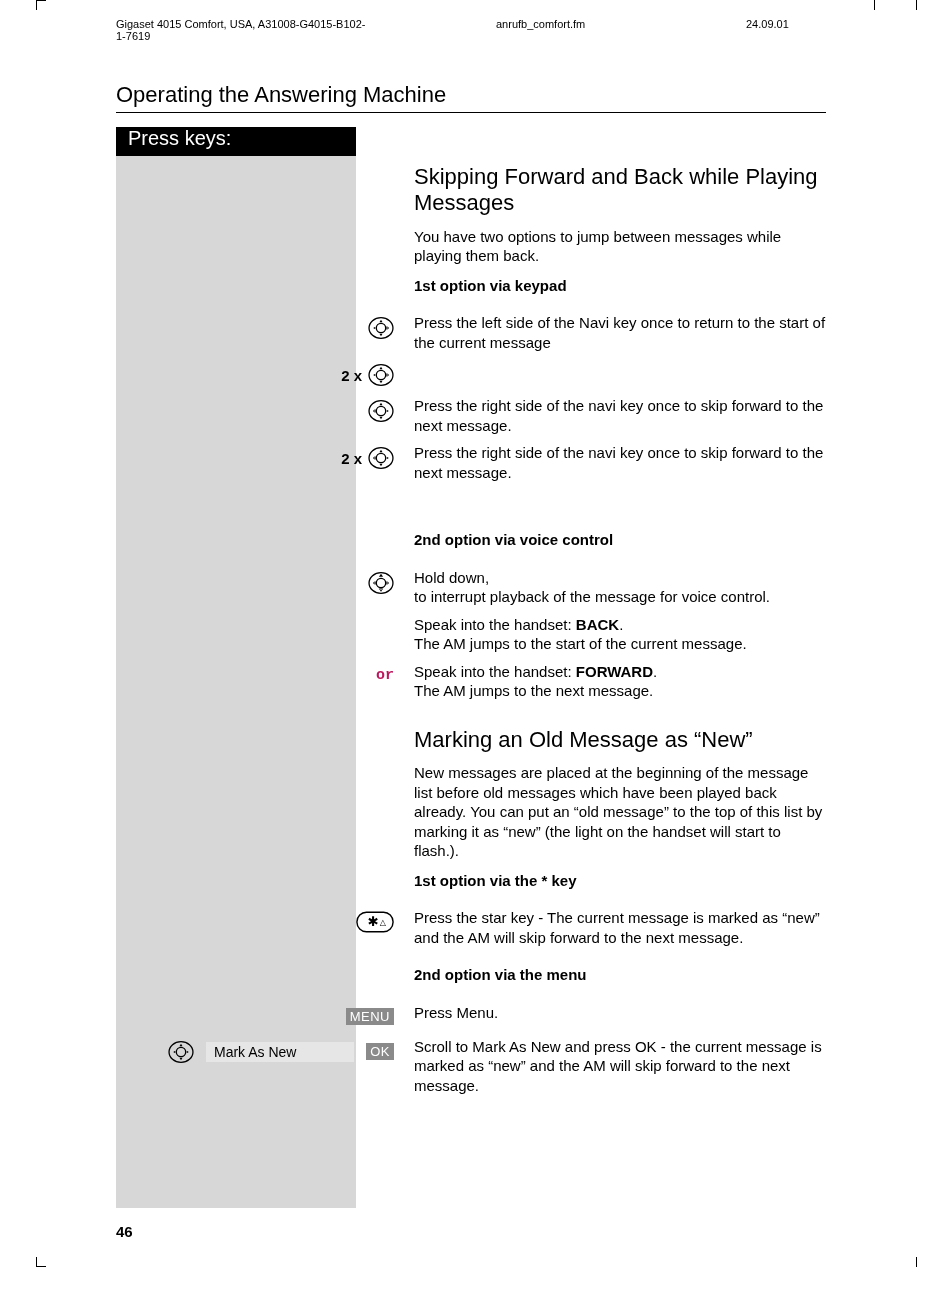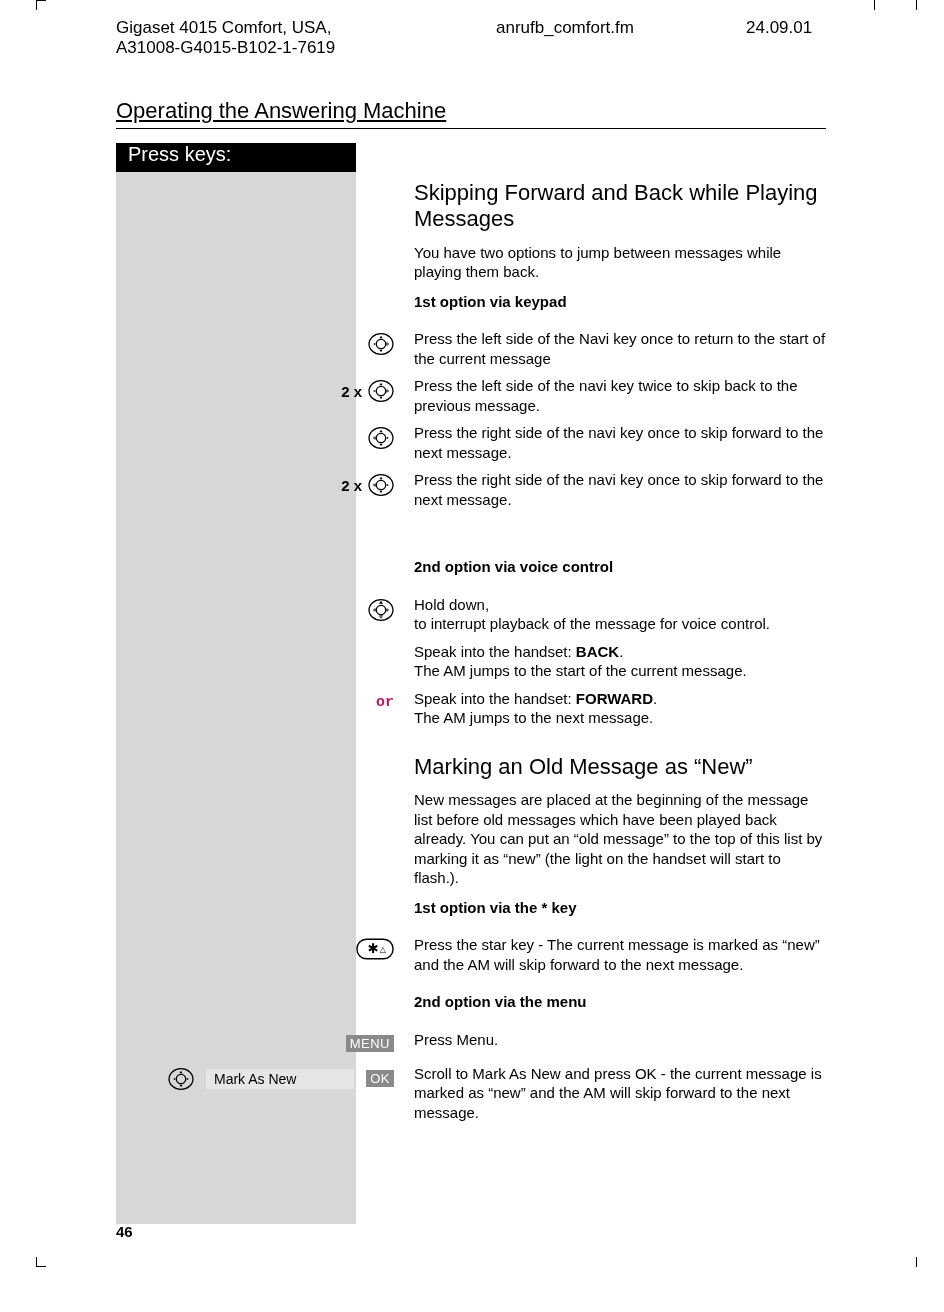--- a/index.html
+++ b/index.html
@@ -22,37 +22,36 @@
   .crop-bl { border-left: 1px solid #000; border-bottom: 1px solid #000; width: 10px; height: 10px; bottom: 45px; left: 36px; }
   .crop-br { border-right: 1px solid #000; height: 10px; width: 1px; bottom: 45px; left: 916px; }
 
   .page {
     position: absolute;
     left: 116px;
     top: 18px;
     width: 710px;
   }
   .header-line {
-    font-size: 17px;
+    font-size: 11px;
     color: #000;
     margin-bottom: 40px;
     display: flex;
     gap: 80px;
   }
   .header-line .prod { flex: 1; }
   .header-line .file { width: 170px; margin-left: 44px; }
   .header-line .date { width: 80px; }
 
   .section-title {
     font-size: 22px;
     font-weight: 400;
     font-stretch: condensed;
     font-family: "Arial Narrow", Arial, sans-serif;
     margin-bottom: 4px;
-    text-decoration: underline;
   }
   .title-rule {
     border: none;
     border-top: 1px solid #000;
     margin-bottom: 14px;
   }
 
   .press-keys-bar {
     background: #000;
     color: #fff;
@@ -187,21 +186,20 @@
           <span class="navi-icon">
             <svg class="navi-svg" viewBox="0 0 100 100">
                 <ellipse cx="50" cy="50" rx="46" ry="40" fill="none" stroke="#000" stroke-width="5"></ellipse>
                 <circle cx="50" cy="50" r="18" fill="none" stroke="#000" stroke-width="5"></circle>
                 <path d="M50 18 l-6 10 h12 z M50 82 l-6 -10 h12 z" fill="#000"></path>
                 <path d="M20 50 l8 -5 v10 z" fill="#000"></path>
                 <path d="M80 50 l-8 -5 v10 z" fill="none" stroke="#000" stroke-width="3"></path>
               </svg>
           </span>
         </div>
-        <div class="text-col">Press the left side of the navi key twice to skip back to the previous message.</div>
       </div>
 
       <div class="row">
         <div class="key-col">
           <span class="navi-icon">
             <svg class="navi-svg" viewBox="0 0 100 100">
                 <ellipse cx="50" cy="50" rx="46" ry="40" fill="none" stroke="#000" stroke-width="5"></ellipse>
                 <circle cx="50" cy="50" r="18" fill="none" stroke="#000" stroke-width="5"></circle>
                 <path d="M50 18 l-6 10 h12 z M50 82 l-6 -10 h12 z" fill="#000"></path>
                 <path d="M20 50 l8 -5 v10 z" fill="none" stroke="#000" stroke-width="3"></path>

